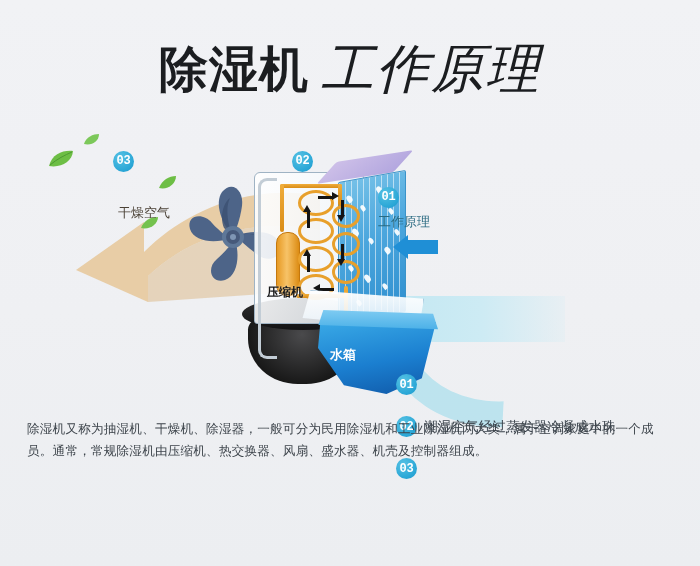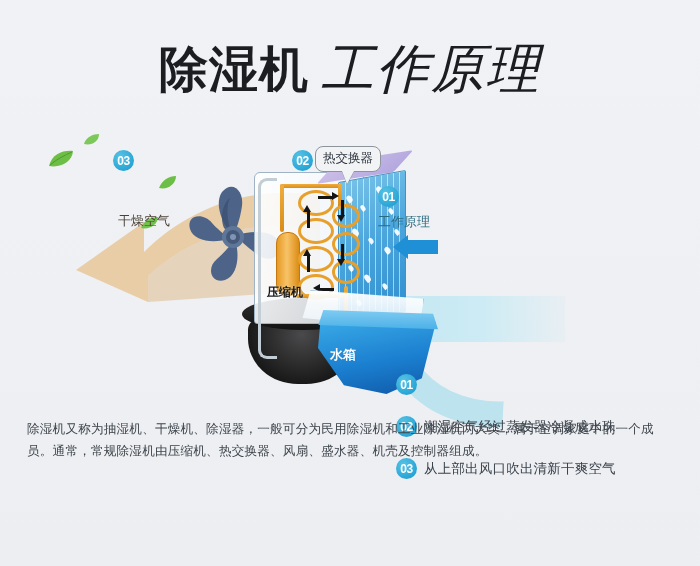--- a/index.html
+++ b/index.html
@@ -299,29 +299,30 @@
     width: 21px;
     height: 21px;
     border-radius: 50%;
     background: radial-gradient(circle at 35% 30%, #56c2e4 0%, #29a6d6 70%, #1b93c4 100%);
     color: #ffffff;
     font-size: 12px;
     font-weight: bold;
     letter-spacing: -.3px;
     line-height: 1;
     flex: 0 0 auto;
+    font-family: Liberation Mono, monospace;
   }
   .lbl {
     position: absolute;
     color: #36424c;
     font-size: 12.5px;
     white-space: nowrap;
   }
   .lbl-03-badge { position: absolute; left: 113px; top: 32px; }
-  .lbl-03-text  { left: 118px; top: 94px; font-size: 13px; color: #4a4136; }
+  .lbl-03-text  { left: 118px; top: 86px; font-size: 13px; color: #4a4136; }
   .lbl-02-badge { position: absolute; left: 292px; top: 32px; }
   .lbl-02-bubble {
     position: absolute;
     left: 315px;
     top: 28px;
     padding: 3px 7px 4px;
     border: 1.3px solid #8d959c;
     border-radius: 8px;
     background: #f2f3f5;
     font-size: 12.5px;
@@ -521,41 +522,39 @@
     </div>
 
     <div class="lbl-03-badge">
       <span class="badge">03</span>
     </div>
     <div class="lbl lbl-03-text">干燥空气</div>
 
     <div class="lbl-02-badge">
       <span class="badge">02</span>
     </div>
-    <div class="lbl-02-bubble">热交换器</div>
 
     <div class="lbl-01-badge">
       <span class="badge">01</span>
     </div>
     <div class="lbl lbl-01-text">工作原理</div>
 
     <div class="lbl-comp">压缩机</div>
     <div class="lbl-tank">水箱</div>
 
     <div class="legend">
       <div class="legend-row">
         <span class="badge">01</span>
       </div>
       <div class="legend-row">
         <span class="badge">02</span>
         <span class="legend-text">潮湿空气经过蒸发器冷凝成水珠</span>
       </div>
       <div class="legend-row">
         <span class="badge">03</span>
-        <span class="legend-text">从上部出风口吹出清新干爽空气</span>
       </div>
     </div>
   </div>
 
   <div class="copy">
     <p class="para">除湿机又称为抽湿机、干燥机、除湿器，一般可分为民用除湿机和工业除湿机两大类，属于空调家庭中的一个成员。通常，常规除湿机由压缩机、热交换器、风扇、盛水器、机壳及控制器组成。</p>
   </div>
 
 </div>
 

